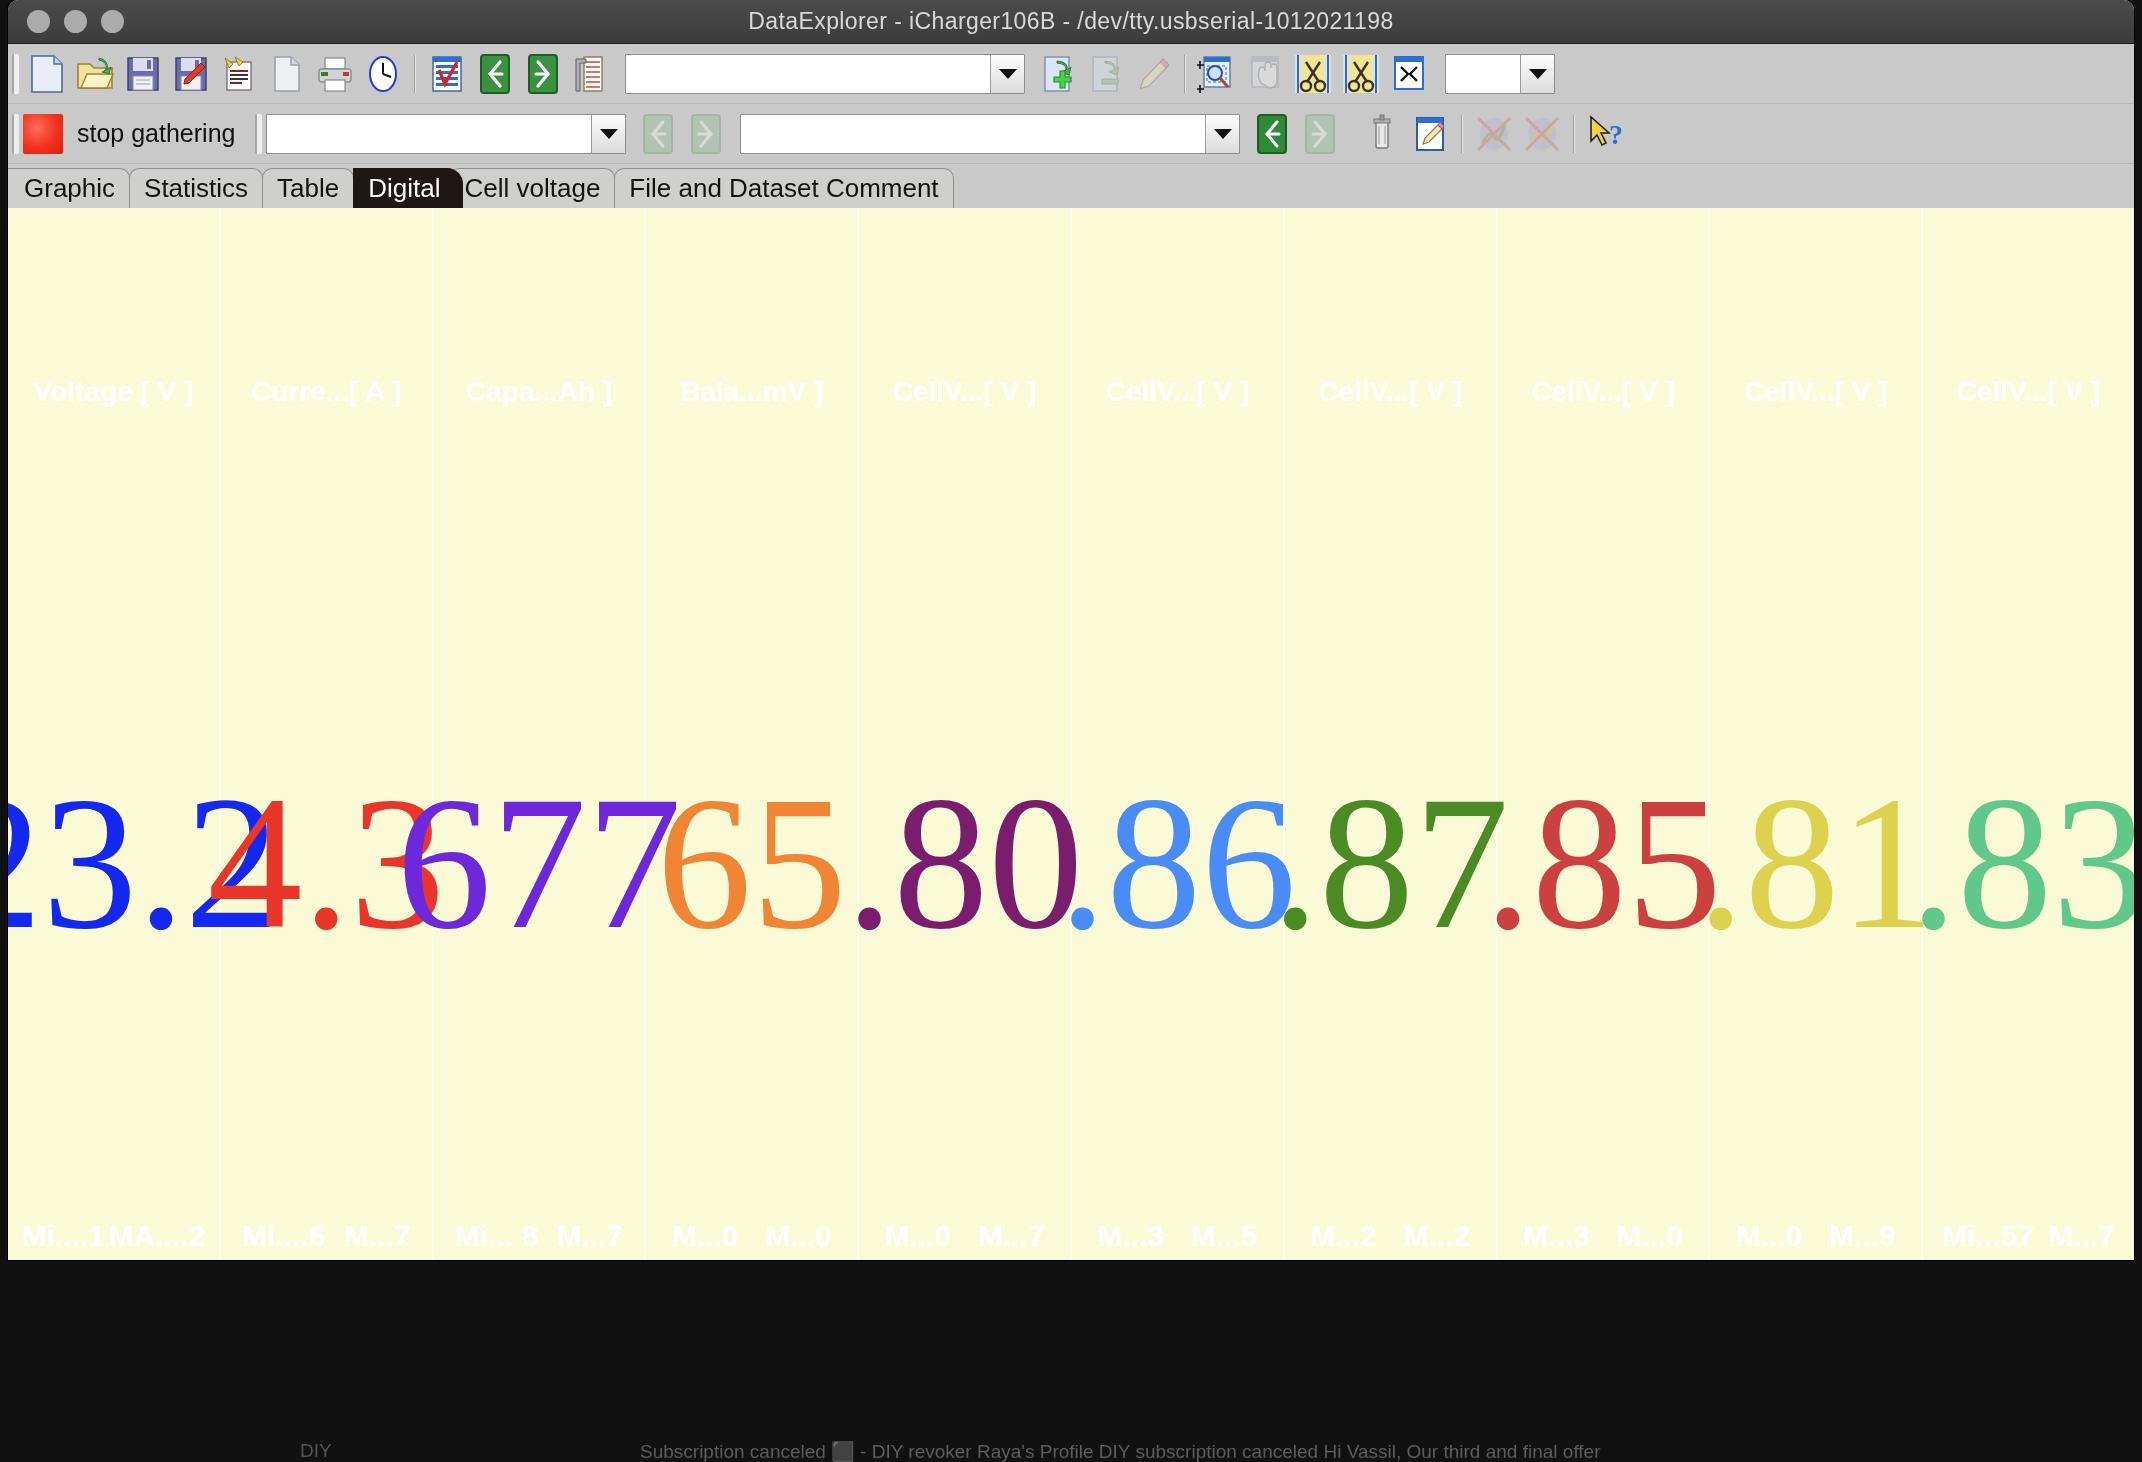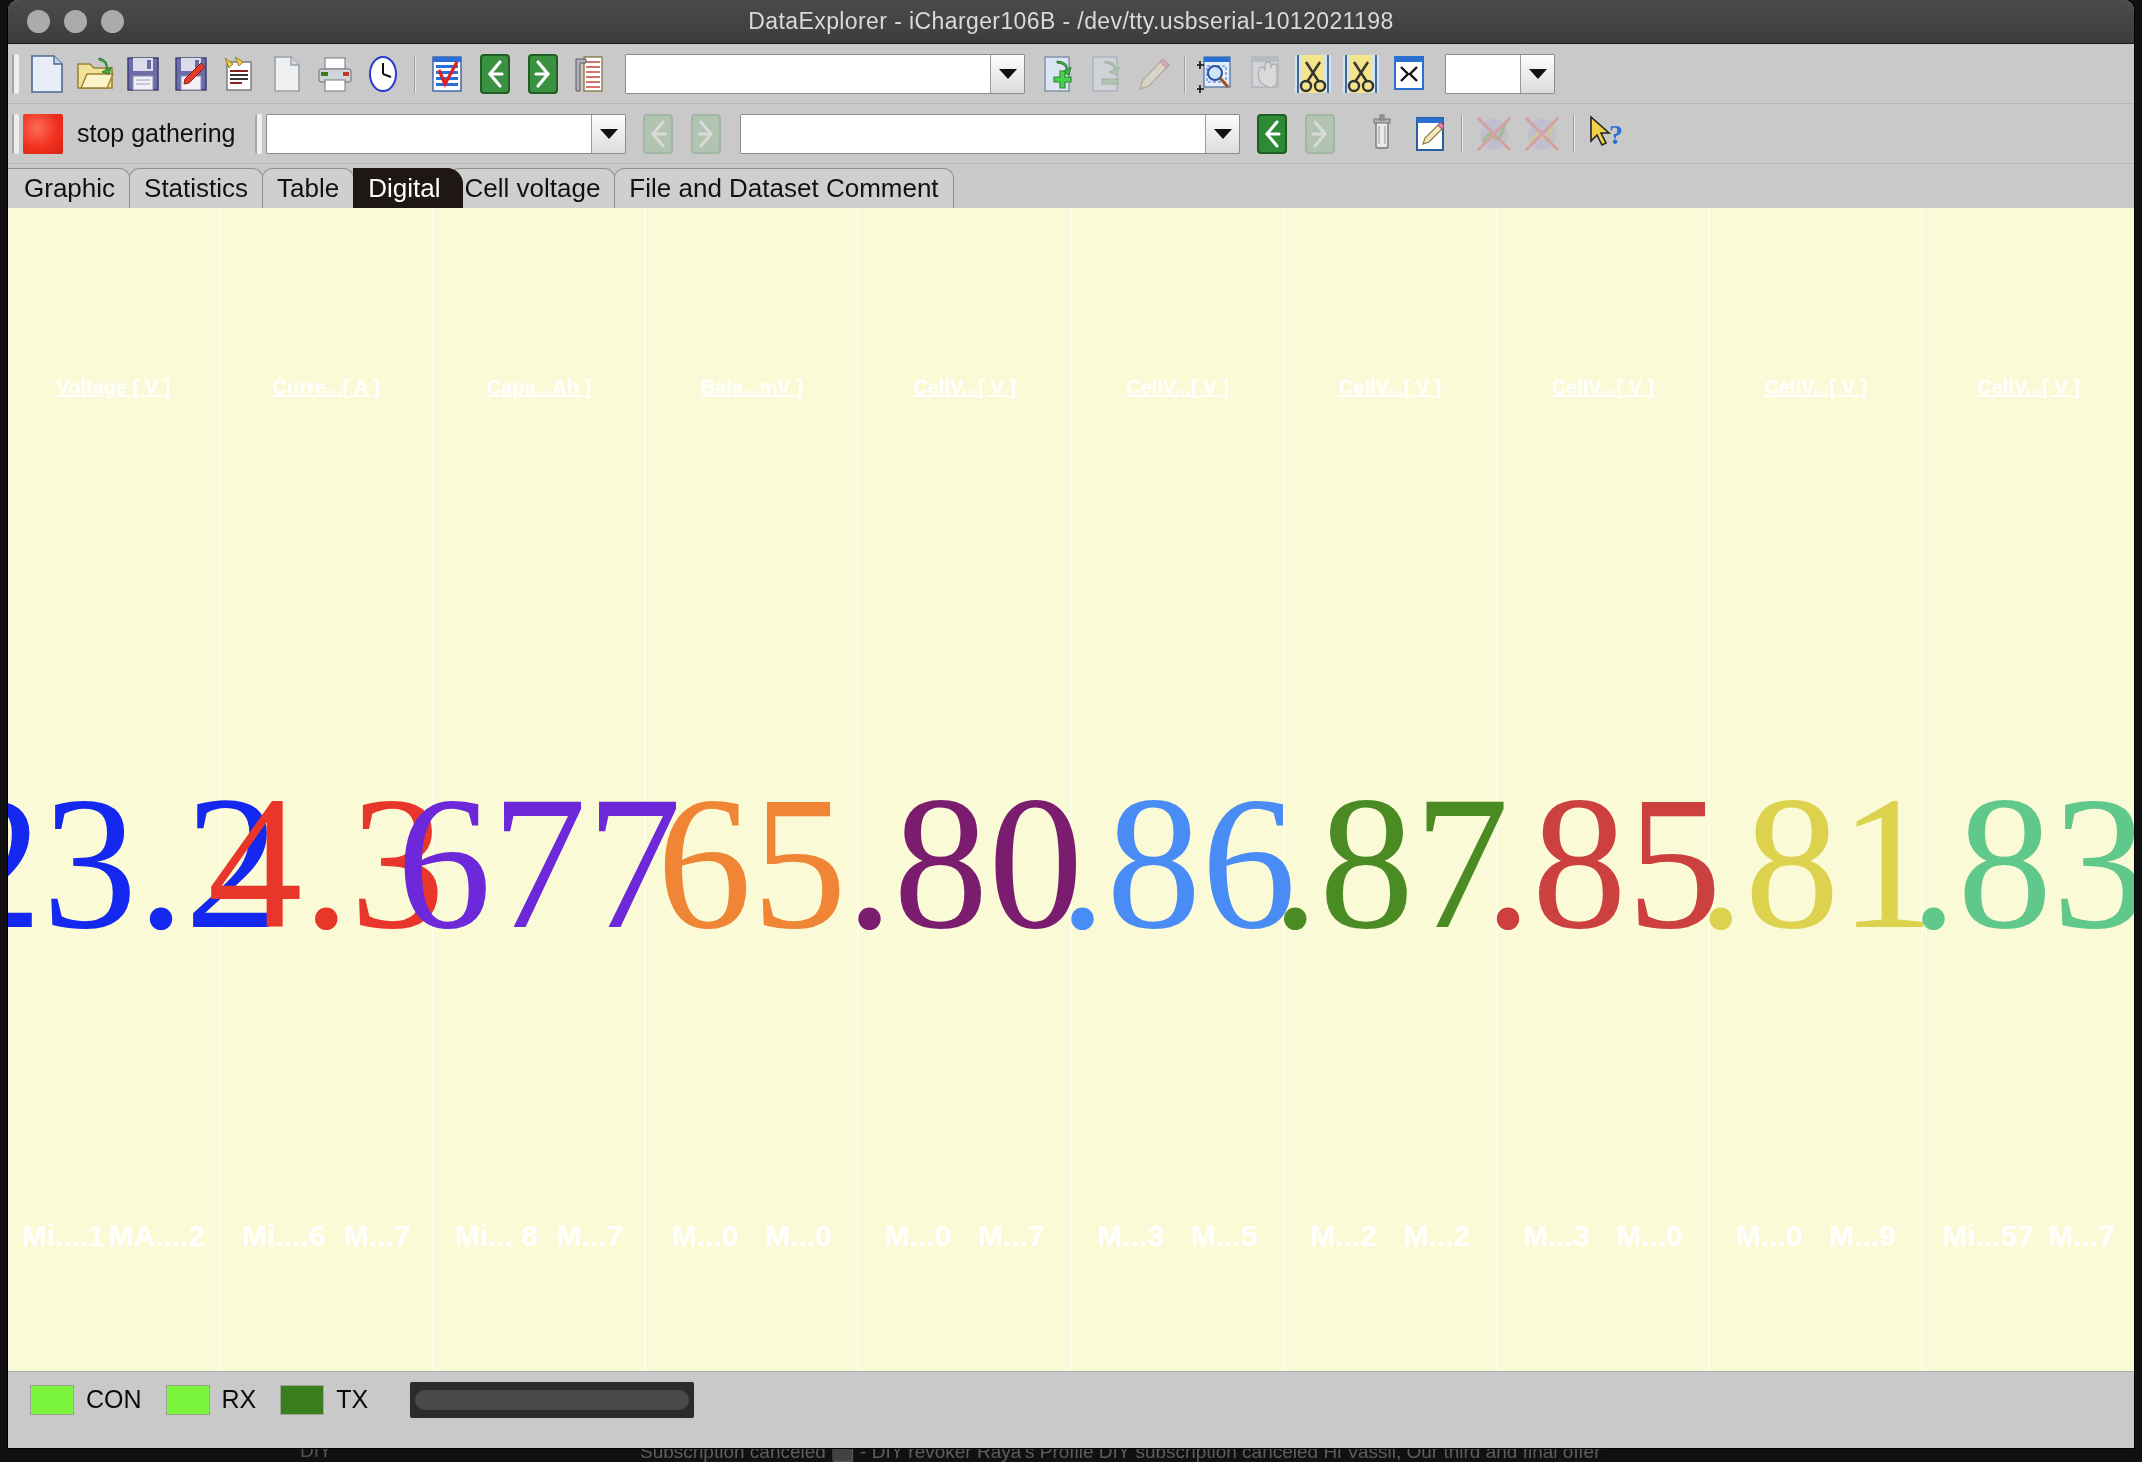--- a/index.html
+++ b/index.html
@@ -22,21 +22,21 @@
     font-family: Liberation Sans, sans-serif;
   }
   #bg-text2 {
     position: absolute; left: 300px; top: 1440px;
     color: #555; font-size: 19px; white-space: nowrap;
   }
 
   
   #app-window {
     position: absolute; left: 8px; top: 0px;
-    width: 2126px; height: 1448px;
+    width: 2126px; height: 1260px;
     background: #c9c9c9;
     border-radius: 10px 10px 0 0;
     overflow: hidden;
     box-shadow: 0 0 0 1px #000;
   }
 
   
   #title-bar {
     position: relative;
     height: 44px;
@@ -163,26 +163,25 @@
     border-right: 2px solid #fdfdec;
     display: flex; flex-direction: column;
     align-items: center;
     overflow: visible;
   }
   .dcol:last-child { border-right: none; }
   .dcol-header {
     position: absolute; top: 168px; left: 50%;
     transform: translateX(-50%);
     color: #ffffff;
-    font-size: 20px;
+    font-size: 28px;
     font-weight: bold;
     white-space: nowrap;
     font-family: "Liberation Sans", sans-serif;
     text-shadow: 0 0 1px rgba(255,255,255,.5);
-    text-decoration: underline;
   }
   .dcol-value {
     position: absolute; top: 560px; left: 50%;
     transform: translateX(-50%);
     font-size: 190px;
     line-height: 190px;
     white-space: nowrap;
     font-family: "Liberation Serif", serif;
     font-weight: normal;
   }

